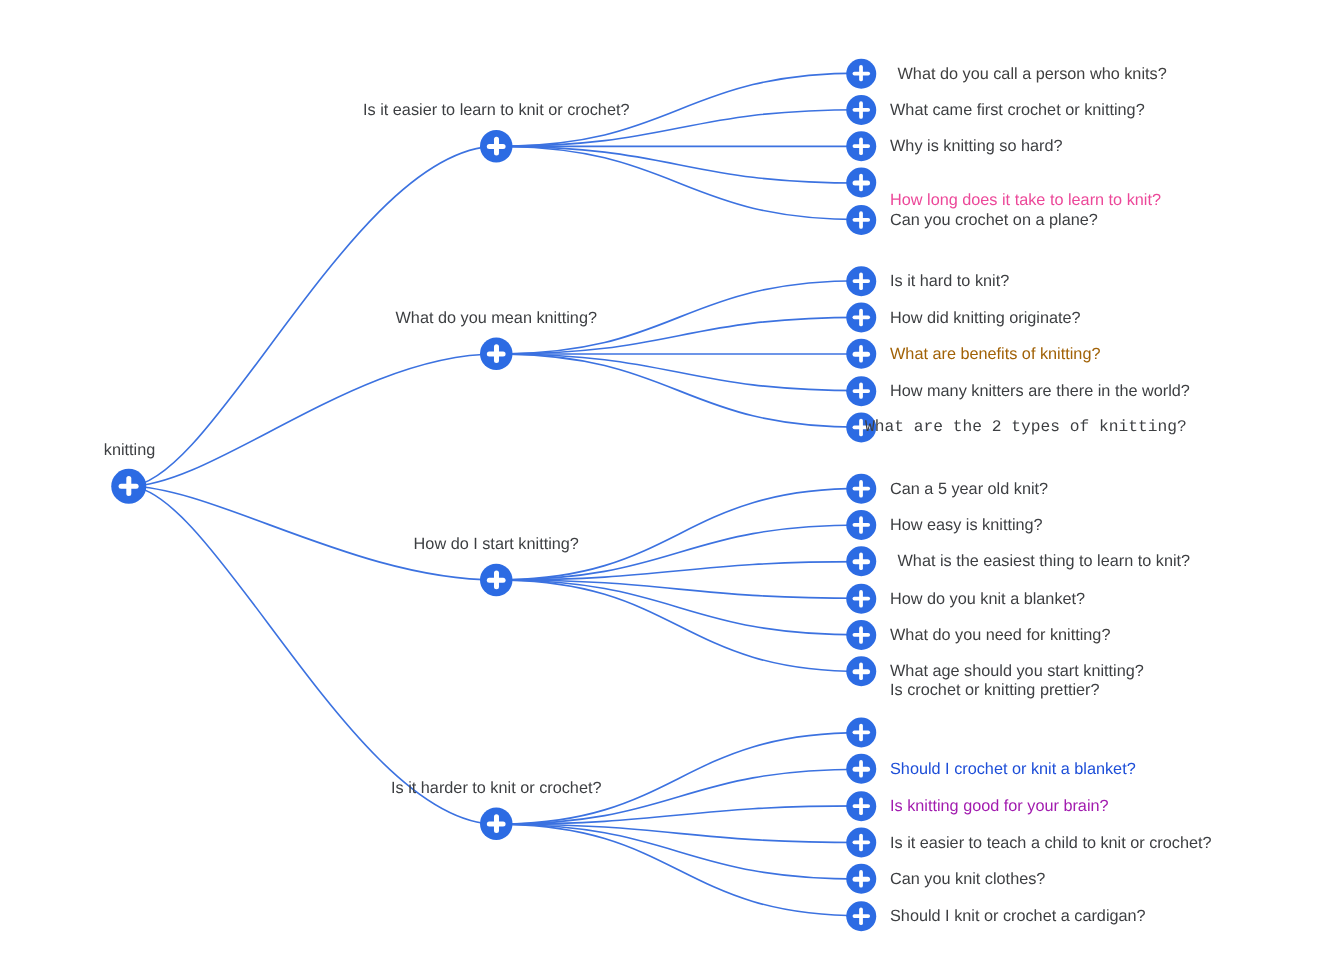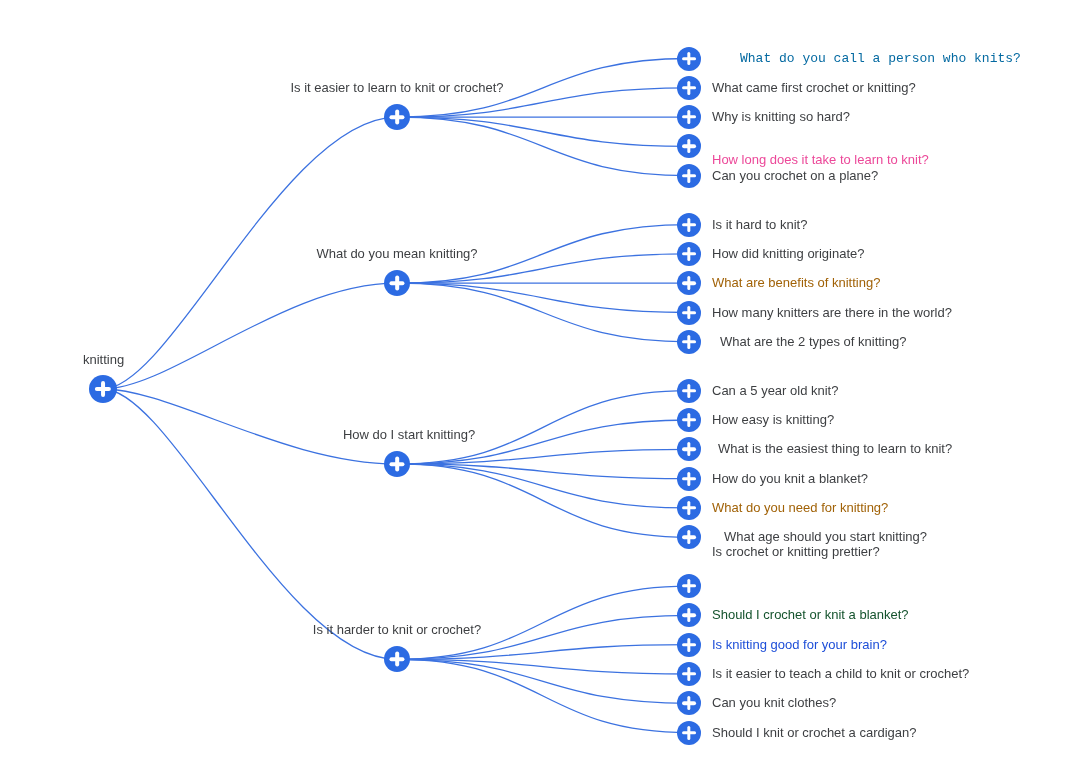--- a/index.html
+++ b/index.html
@@ -101,21 +101,21 @@
         <span class="plus"></span>
       </div>
       <div class="lbl" style="left: 83px; top: 352px; color: rgb(61, 63, 66);">knitting</div>
       <div class="node" style="left: 384px; top: 104.1px; width: 26px; height: 26px; background: rgb(44, 107, 227);">
         <span class="plus"></span>
       </div>
       <div class="lbl lbl-branch" style="left: 397px; top: 80.1px; color: rgb(61, 63, 66);">Is it easier to learn to knit or crochet?</div>
       <div class="node" style="left: 677px; top: 46.5px; width: 24px; height: 24px; background: rgb(44, 107, 227);">
         <span class="plus"></span>
       </div>
-      <div class="lbl" style="left: 740px; top: 50.5px; color: #0369a1; font-family: Liberation Mono, monospace;">What do you call a person who knits?</div>
+      <div class="lbl" style="left: 718px; top: 50.5px; color: #404040;">What do you call a person who knits?</div>
       <div class="node" style="left: 677px; top: 75.8px; width: 24px; height: 24px; background: rgb(44, 107, 227);">
         <span class="plus"></span>
       </div>
       <div class="lbl" style="left: 712px; top: 79.8px; color: rgb(61, 63, 66);">What came first crochet or knitting?</div>
       <div class="node" style="left: 677px; top: 105.1px; width: 24px; height: 24px; background: rgb(44, 107, 227);">
         <span class="plus"></span>
       </div>
       <div class="lbl" style="left: 712px; top: 109.1px; color: rgb(61, 63, 66);">Why is knitting so hard?</div>
       <div class="node" style="left: 677px; top: 134.4px; width: 24px; height: 24px; background: rgb(44, 107, 227);">
         <span class="plus"></span>
@@ -141,65 +141,65 @@
         <span class="plus"></span>
       </div>
       <div class="lbl" style="left: 712px; top: 275.2px; color: #a16207;">What are benefits of knitting?</div>
       <div class="node" style="left: 677px; top: 300.5px; width: 24px; height: 24px; background: rgb(44, 107, 227);">
         <span class="plus"></span>
       </div>
       <div class="lbl" style="left: 712px; top: 304.5px; color: rgb(61, 63, 66);">How many knitters are there in the world?</div>
       <div class="node" style="left: 677px; top: 329.8px; width: 24px; height: 24px; background: rgb(44, 107, 227);">
         <span class="plus"></span>
       </div>
-      <div class="lbl" style="left: 720px; top: 333.8px; color: rgb(61, 63, 66);">What are the 2 types of knitting?</div>
+      <div class="lbl" style="left: 692px; top: 333.8px; color: rgb(61, 63, 66); font-family: Liberation Mono, monospace;">What are the 2 types of knitting?</div>
       <div class="node" style="left: 384px; top: 450.95px; width: 26px; height: 26px; background: rgb(44, 107, 227);">
         <span class="plus"></span>
       </div>
-      <div class="lbl lbl-branch" style="left: 397px; top: 426.95px; color: rgb(61, 63, 66); margin-left: 12px;">How do I start knitting?</div>
+      <div class="lbl lbl-branch" style="left: 397px; top: 426.95px; color: rgb(61, 63, 66);">How do I start knitting?</div>
       <div class="node" style="left: 677px; top: 378.7px; width: 24px; height: 24px; background: rgb(44, 107, 227);">
         <span class="plus"></span>
       </div>
       <div class="lbl" style="left: 712px; top: 382.7px; color: rgb(61, 63, 66); text-align: center;">Can a 5 year old knit?</div>
       <div class="node" style="left: 677px; top: 408px; width: 24px; height: 24px; background: rgb(44, 107, 227);">
         <span class="plus"></span>
       </div>
       <div class="lbl" style="left: 712px; top: 412px; color: rgb(61, 63, 66);">How easy is knitting?</div>
       <div class="node" style="left: 677px; top: 437.3px; width: 24px; height: 24px; background: rgb(44, 107, 227);">
         <span class="plus"></span>
       </div>
       <div class="lbl" style="left: 718px; top: 441.3px; color: rgb(61, 63, 66);">What is the easiest thing to learn to knit?</div>
       <div class="node" style="left: 677px; top: 466.6px; width: 24px; height: 24px; background: rgb(44, 107, 227);">
         <span class="plus"></span>
       </div>
       <div class="lbl" style="left: 712px; top: 470.6px; color: rgb(61, 63, 66);">How do you knit a blanket?</div>
       <div class="node" style="left: 677px; top: 495.9px; width: 24px; height: 24px; background: rgb(44, 107, 227);">
         <span class="plus"></span>
       </div>
-      <div class="lbl" style="left: 712px; top: 499.9px; color: #a16207;">What do you need for knitting?</div>
+      <div class="lbl" style="left: 712px; top: 499.9px; color: #404040;">What do you need for knitting?</div>
       <div class="node" style="left: 677px; top: 525.2px; width: 24px; height: 24px; background: rgb(44, 107, 227);">
         <span class="plus"></span>
       </div>
-      <div class="lbl" style="left: 712px; top: 529.2px; color: rgb(61, 63, 66); margin-left: 12px;">What age should you start knitting?</div>
+      <div class="lbl" style="left: 712px; top: 529.2px; color: rgb(61, 63, 66);">What age should you start knitting?</div>
       <div class="node" style="left: 384px; top: 646.35px; width: 26px; height: 26px; background: rgb(44, 107, 227);">
         <span class="plus"></span>
       </div>
       <div class="lbl lbl-branch" style="left: 397px; top: 622.35px; color: rgb(61, 63, 66);">Is it harder to knit or crochet?</div>
       <div class="node" style="left: 677px; top: 574.1px; width: 24px; height: 24px; background: rgb(44, 107, 227);">
         <span class="plus"></span>
       </div>
       <div class="lbl" style="left: 712px; top: 544px; color: rgb(61, 63, 66);">Is crochet or knitting prettier?</div>
       <div class="node" style="left: 677px; top: 603.4px; width: 24px; height: 24px; background: rgb(44, 107, 227);">
         <span class="plus"></span>
       </div>
-      <div class="lbl" style="left: 712px; top: 607.4px; color: #14532d;">Should I crochet or knit a blanket?</div>
+      <div class="lbl" style="left: 712px; top: 607.4px; color: #1d4ed8;">Should I crochet or knit a blanket?</div>
       <div class="node" style="left: 677px; top: 632.7px; width: 24px; height: 24px; background: rgb(44, 107, 227);">
         <span class="plus"></span>
       </div>
-      <div class="lbl" style="left: 712px; top: 636.7px; color: #1d4ed8; text-align: center;">Is knitting good for your brain?</div>
+      <div class="lbl" style="left: 712px; top: 636.7px; color: #a21caf; text-align: center;">Is knitting good for your brain?</div>
       <div class="node" style="left: 677px; top: 662px; width: 24px; height: 24px; background: rgb(44, 107, 227);">
         <span class="plus"></span>
       </div>
       <div class="lbl" style="left: 712px; top: 666px; color: rgb(61, 63, 66);">Is it easier to teach a child to knit or crochet?</div>
       <div class="node" style="left: 677px; top: 691.3px; width: 24px; height: 24px; background: rgb(44, 107, 227);">
         <span class="plus"></span>
       </div>
       <div class="lbl" style="left: 712px; top: 695.3px; color: rgb(61, 63, 66);">Can you knit clothes?</div>
       <div class="node" style="left: 677px; top: 720.6px; width: 24px; height: 24px; background: rgb(44, 107, 227);">
         <span class="plus"></span>

